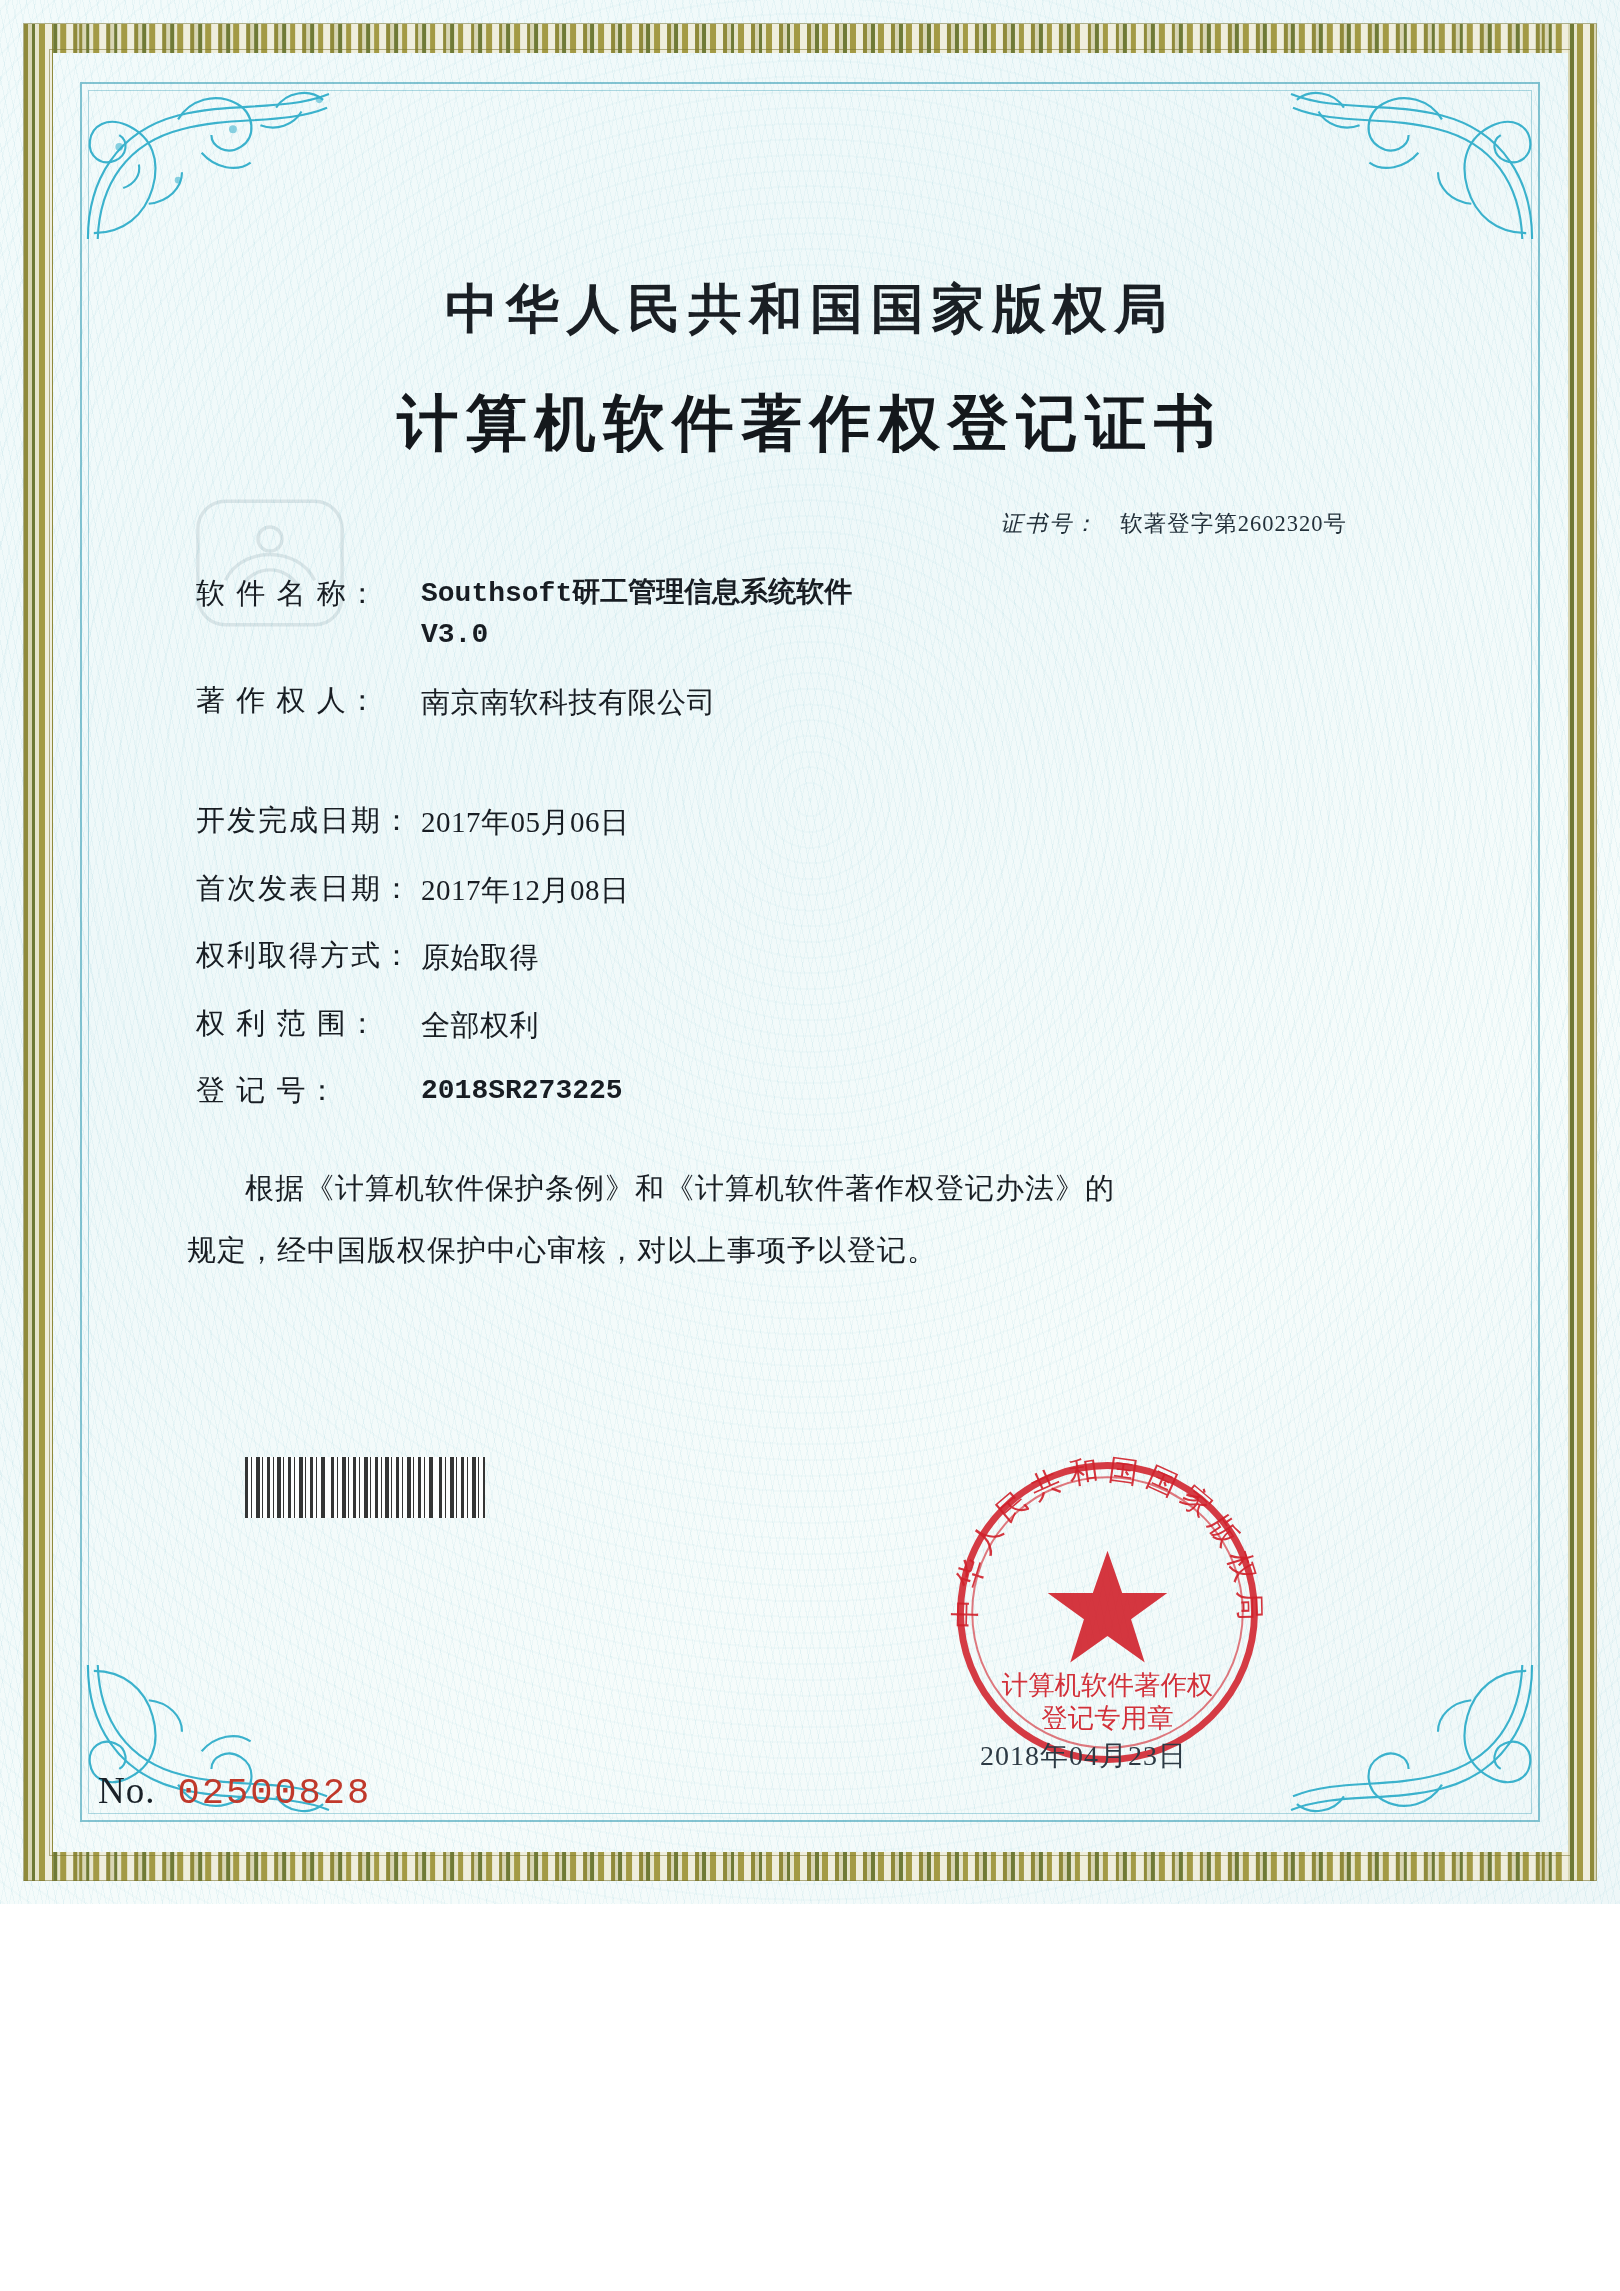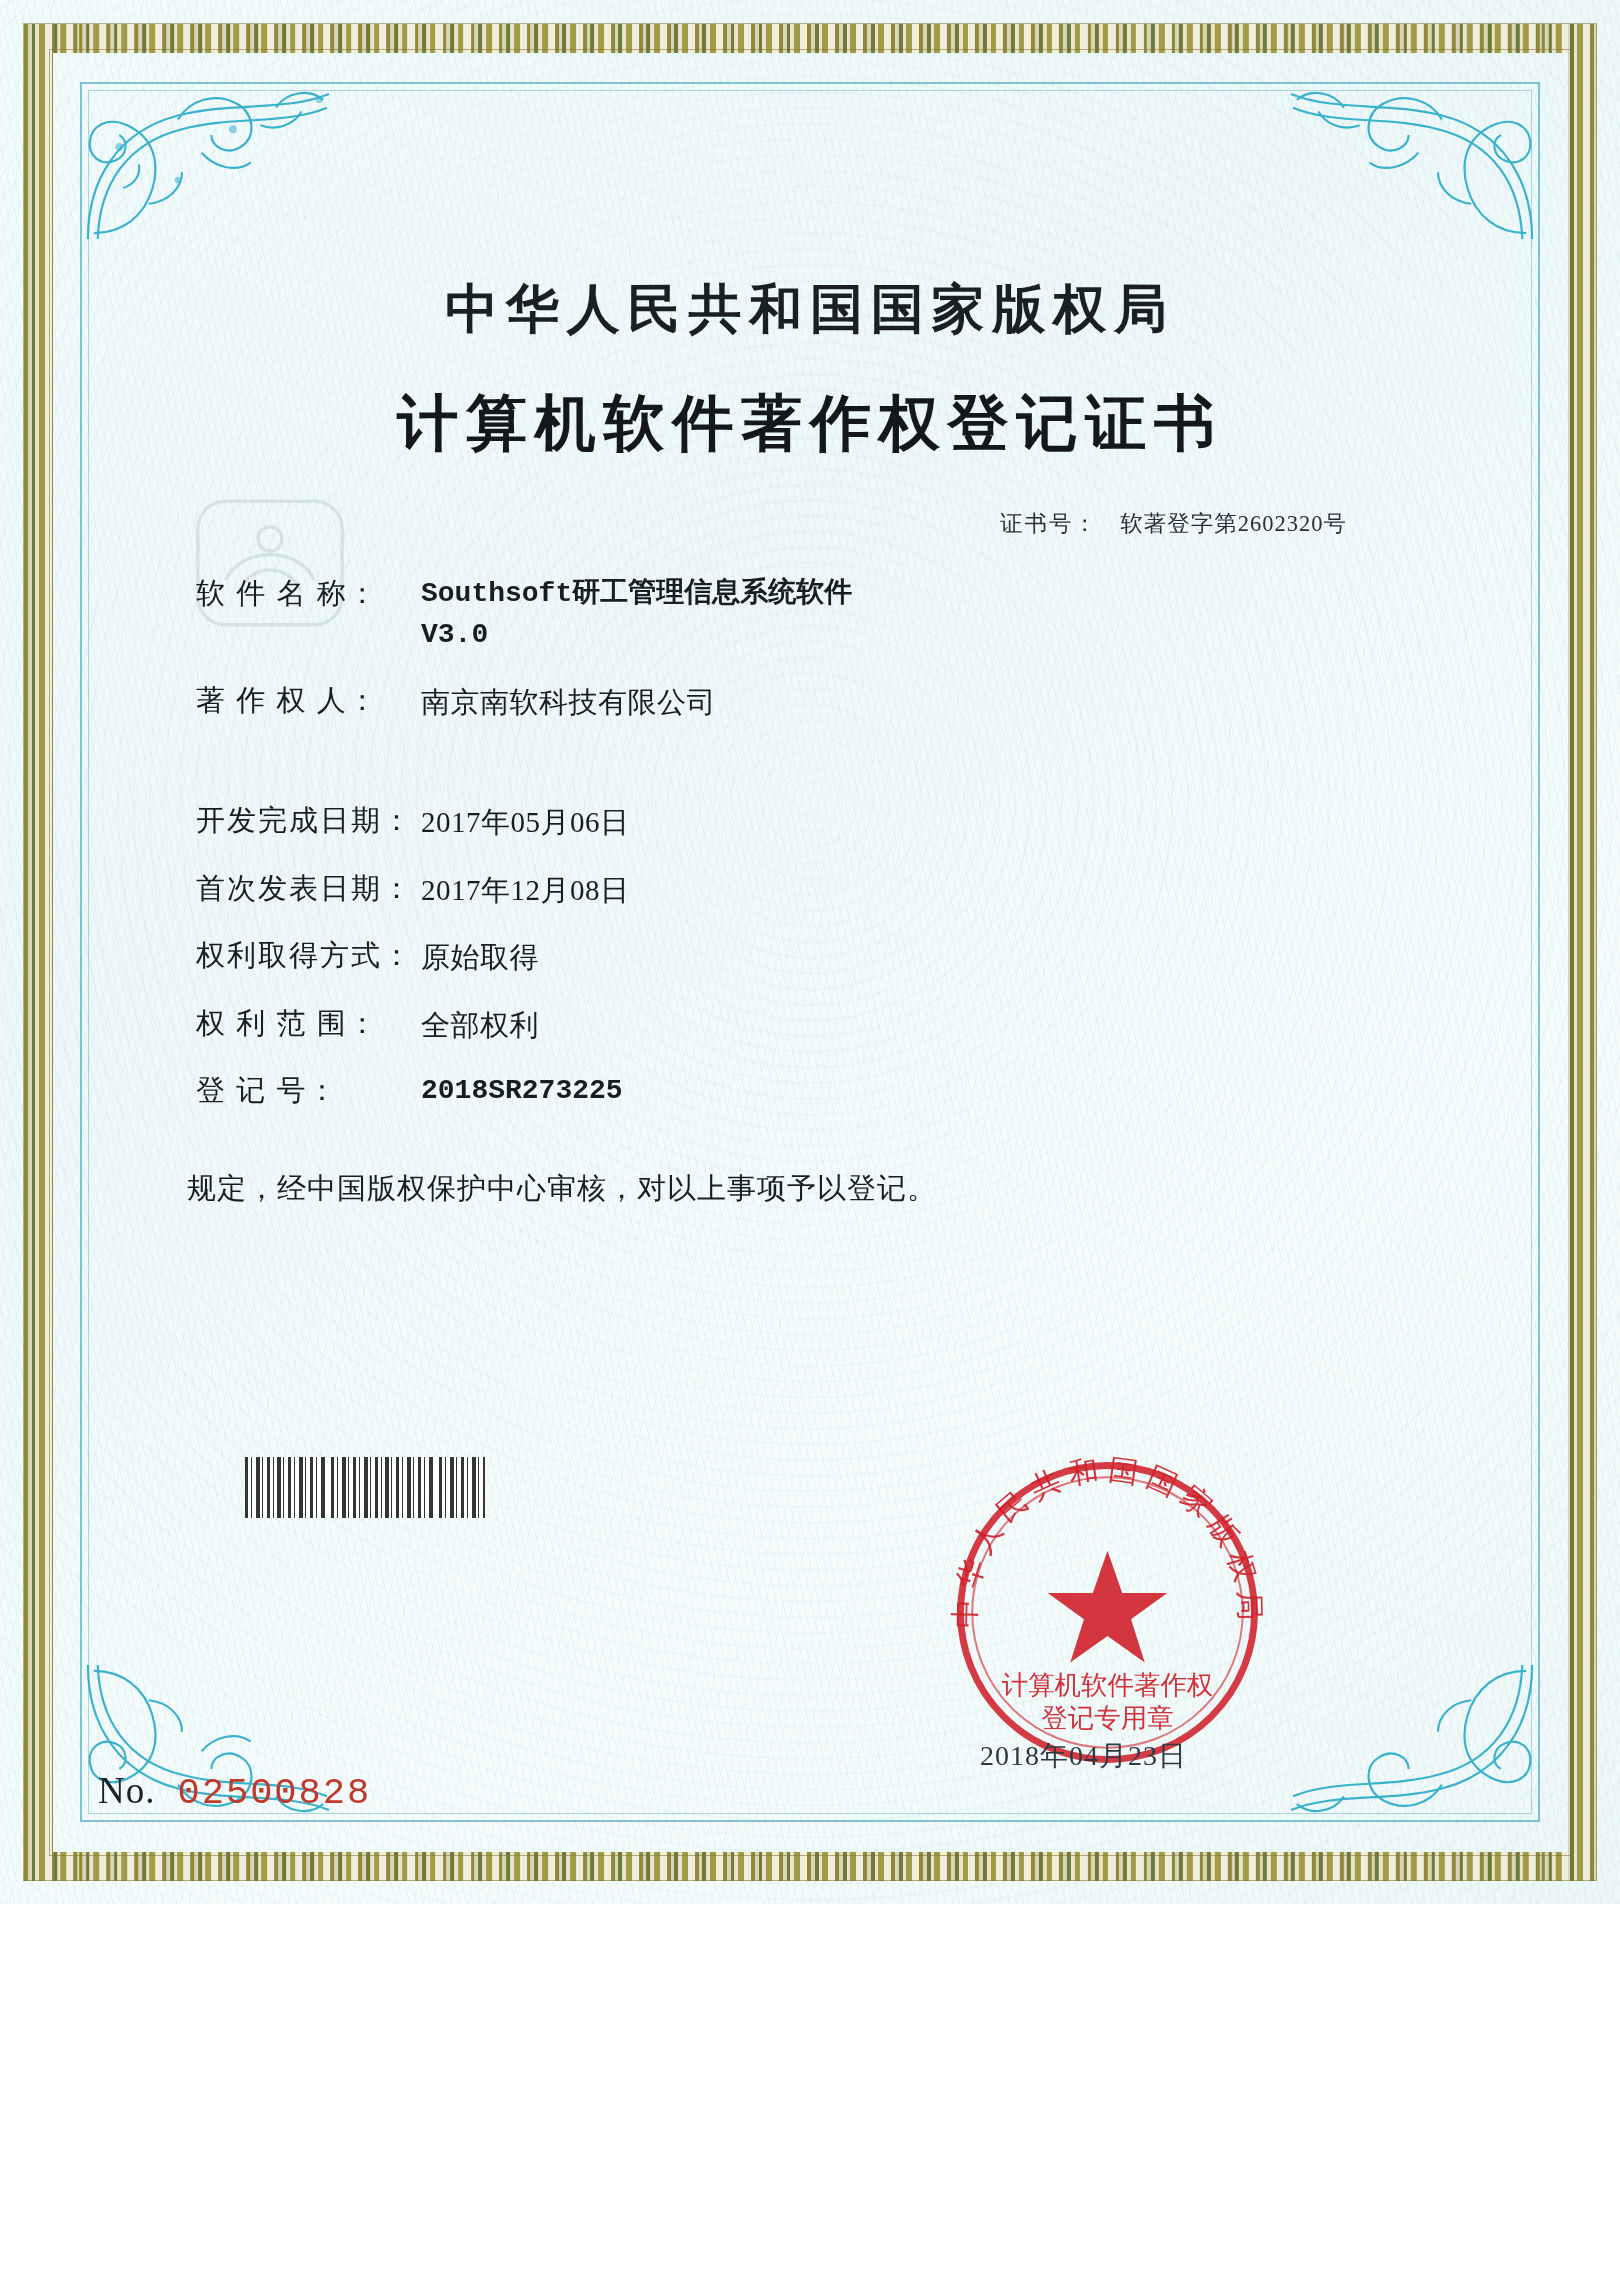--- a/index.html
+++ b/index.html
@@ -126,21 +126,21 @@
   }
 
   .cert-no {
     text-align: right;
     margin-top: 43px;
     padding-right: 155px;
     font-size: 22.5px;
     color: #23303a;
     letter-spacing: 1px;
   }
-  .cert-no .label { letter-spacing: 2px; }
+  .cert-no .label { letter-spacing: 2px; font-style: italic; }
   .cert-no .value { margin-left: 15.7px; }
 
   .fields {
     margin-top: 35px;
     padding-left: 78px;
     padding-right: 39px;
     color: #181d23;
   }
   .field-row {
     display: flex;
@@ -384,20 +384,21 @@
       <div class="field-row">
         <div class="field-label">登  记  号：</div>
         <div class="field-value">
           <span class="line mono">2018SR273225</span>
         </div>
       </div>
 
     </div>
 
     <div class="statement">
+      <span class="p1">根据《计算机软件保护条例》和《计算机软件著作权登记办法》的</span>
       <span class="p2">规定，经中国版权保护中心审核，对以上事项予以登记。</span>
     </div>
 
   </div>
 
   <div class="barcode"></div>
 
   <div class="seal">
     <svg viewBox="0 0 350 350" xmlns="http://www.w3.org/2000/svg">
       <defs>

